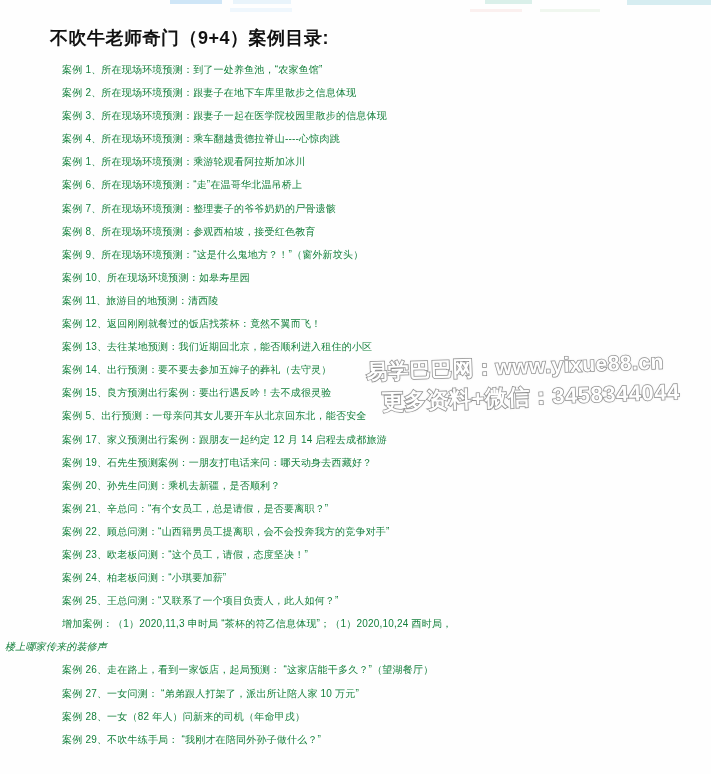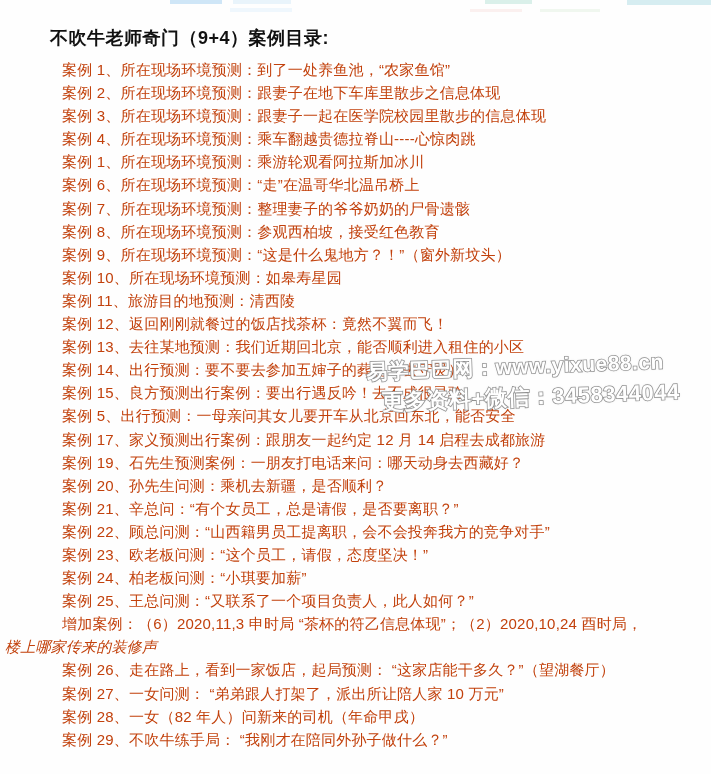--- a/index.html
+++ b/index.html
@@ -32,23 +32,23 @@
     white-space: nowrap;
   }
   .case-list {
     position: absolute;
     left: 5px;
     top: 58px;
     right: 2px;
   }
   .line {
     margin-left: 57px;
-    font-size: 15px;
+    font-size: 10px;
     line-height: 23.1px;
-    color: #c2410c;
+    color: #15803d;
     white-space: nowrap;
     letter-spacing: 0.2px;
   }
   .line.flush {
     margin-left: 0;
     font-style: italic;
   }
   .watermark {
     position: absolute;
     left: 366px;
@@ -102,21 +102,21 @@
       <div class="line">案例 15、良方预测出行案例：要出行遇反吟！去不成很灵验</div>
       <div class="line">案例 5、出行预测：一母亲问其女儿要开车从北京回东北，能否安全</div>
       <div class="line">案例 17、家义预测出行案例：跟朋友一起约定 12 月 14 启程去成都旅游</div>
       <div class="line">案例 19、石先生预测案例：一朋友打电话来问：哪天动身去西藏好？</div>
       <div class="line">案例 20、孙先生问测：乘机去新疆，是否顺利？</div>
       <div class="line">案例 21、辛总问：“有个女员工，总是请假，是否要离职？”</div>
       <div class="line">案例 22、顾总问测：“山西籍男员工提离职，会不会投奔我方的竞争对手”</div>
       <div class="line">案例 23、欧老板问测：“这个员工，请假，态度坚决！”</div>
       <div class="line">案例 24、柏老板问测：“小琪要加薪”</div>
       <div class="line">案例 25、王总问测：“又联系了一个项目负责人，此人如何？”</div>
-      <div class="line">增加案例：（6）2020,11,3 申时局 “茶杯的符乙信息体现”；（2）2020,10,24 酉时局，</div>
+      <div class="line">增加案例：（1）2020,11,3 申时局 “茶杯的符乙信息体现”；（1）2020,10,24 酉时局，</div>
       <div class="line flush">楼上哪家传来的装修声</div>
       <div class="line">案例 26、走在路上，看到一家饭店，起局预测： “这家店能干多久？”（望湖餐厅）</div>
       <div class="line">案例 27、一女问测： “弟弟跟人打架了，派出所让陪人家 10 万元”</div>
       <div class="line">案例 28、一女（82 年人）问新来的司机（年命甲戌）</div>
       <div class="line">案例 29、不吹牛练手局： “我刚才在陪同外孙子做什么？”</div>
     </div>
 
   <div class="watermark">
     <div class="wm-line" style="color: rgb(255, 255, 255); -webkit-text-stroke: 1.5px rgb(143, 143, 143);">易学巴巴网：www.yixue88.cn</div>
     <div class="wm-line second" style="color: rgb(255, 255, 255); -webkit-text-stroke: 1.5px rgb(143, 143, 143);">更多资料+微信：3458344044</div>

